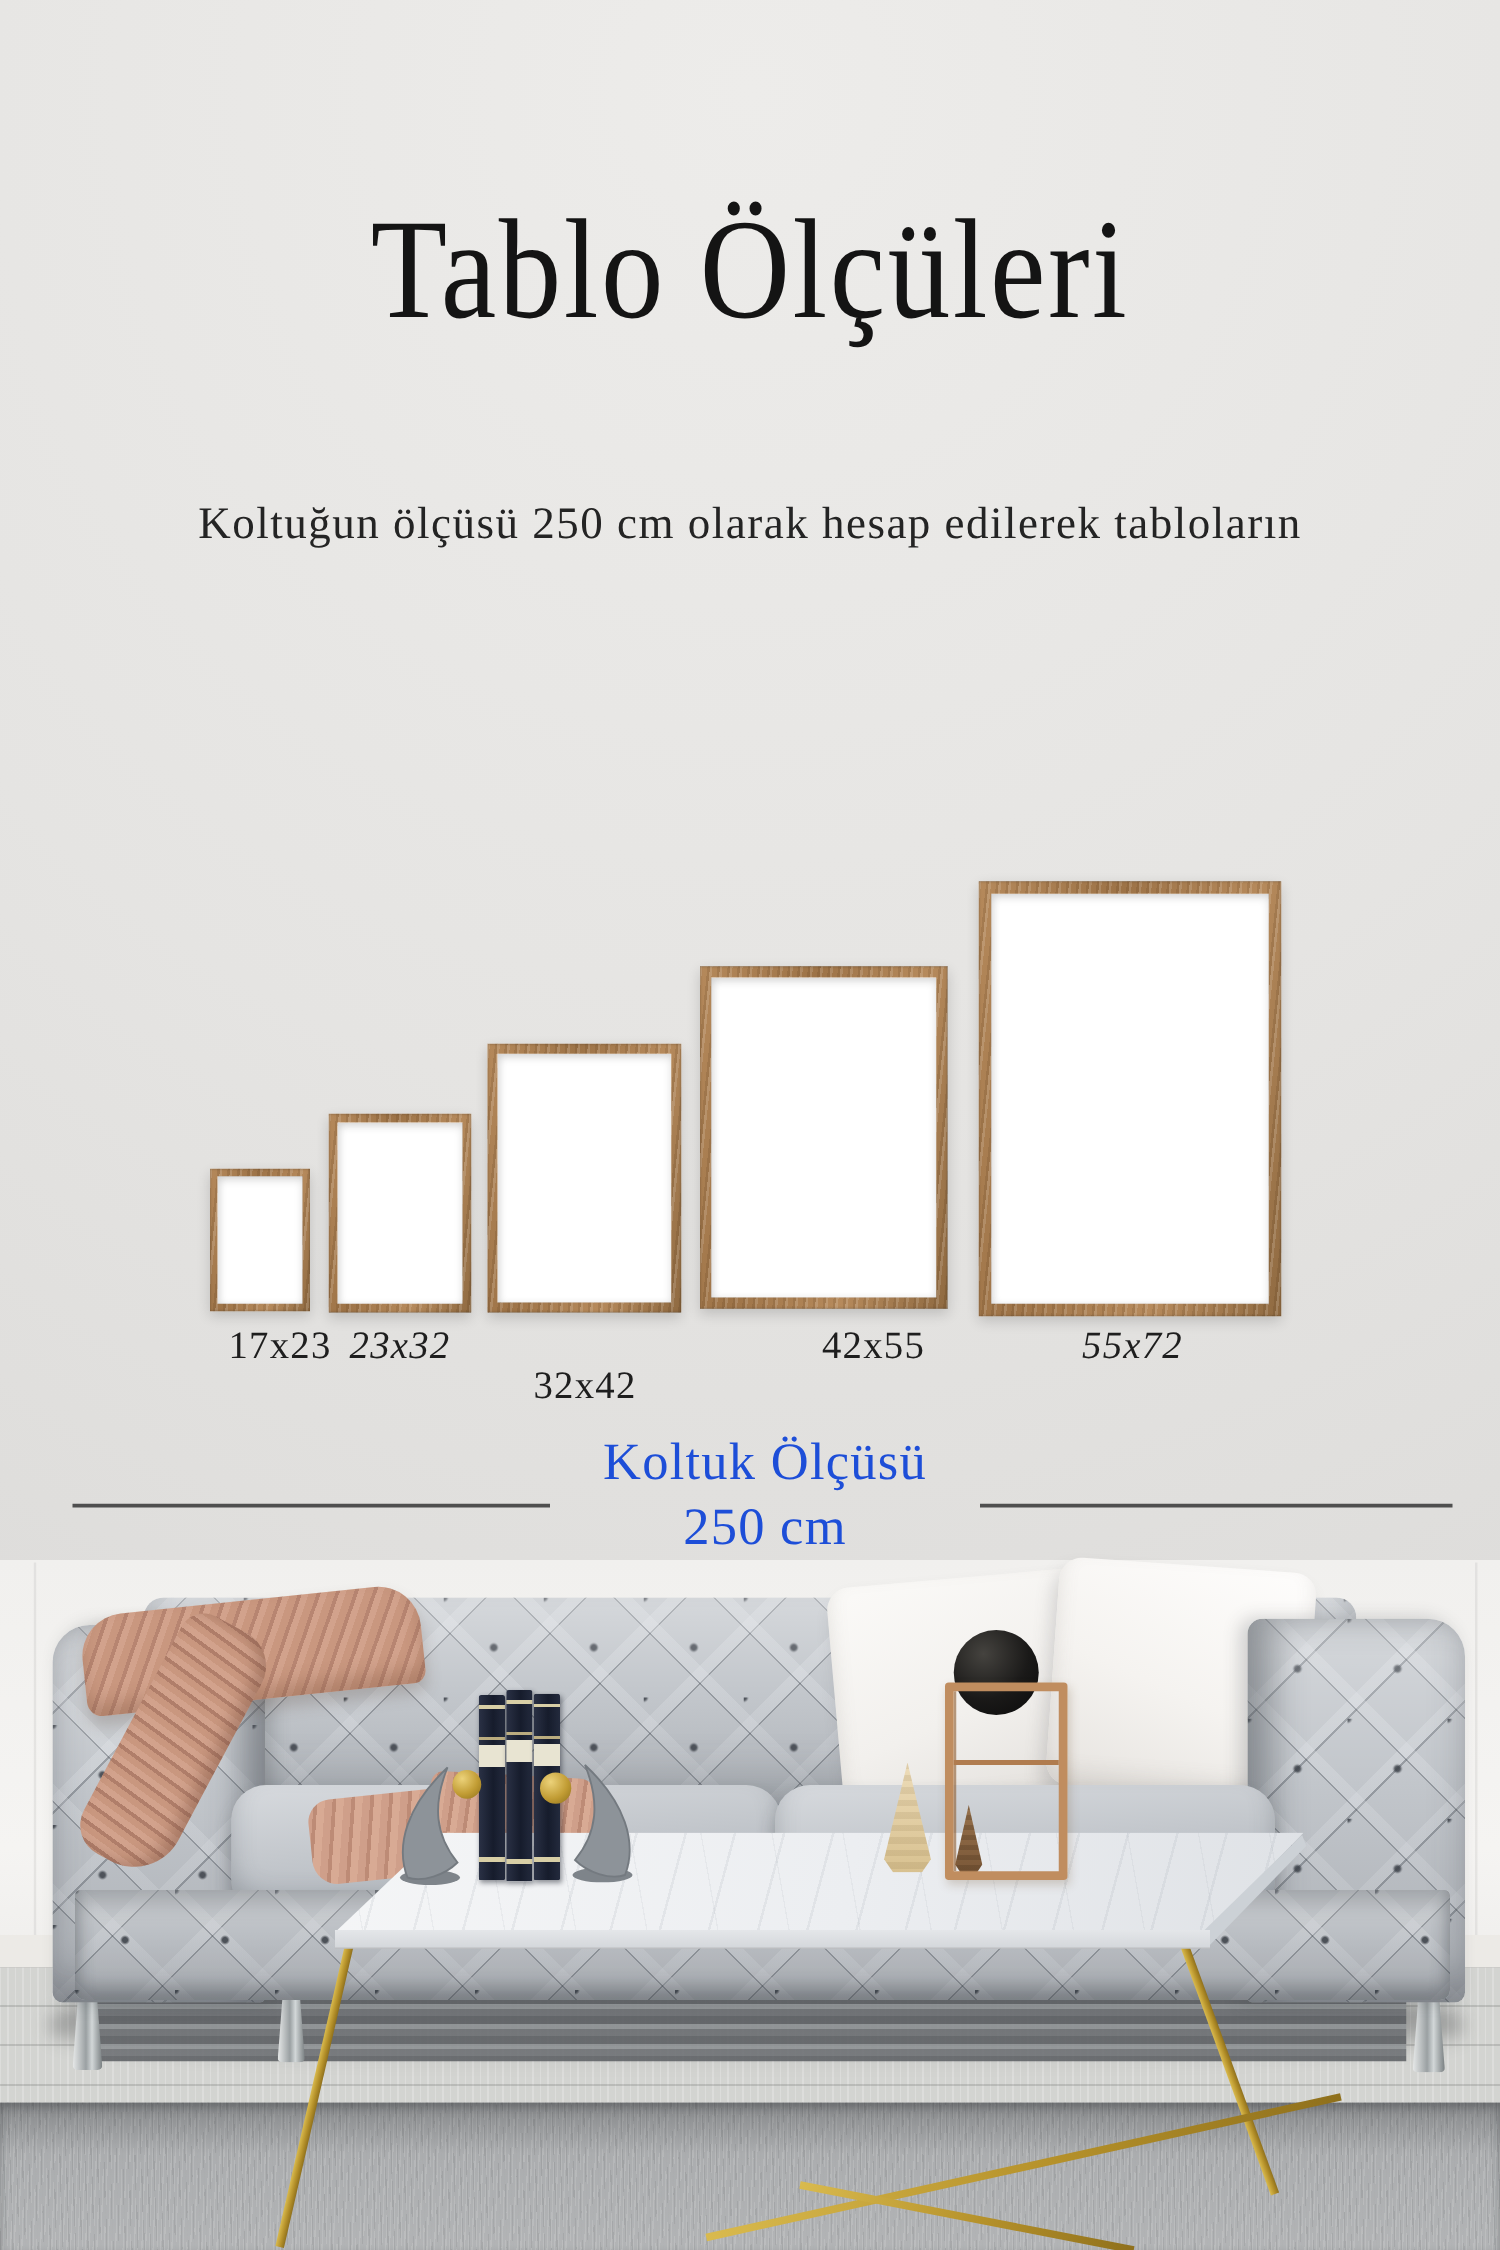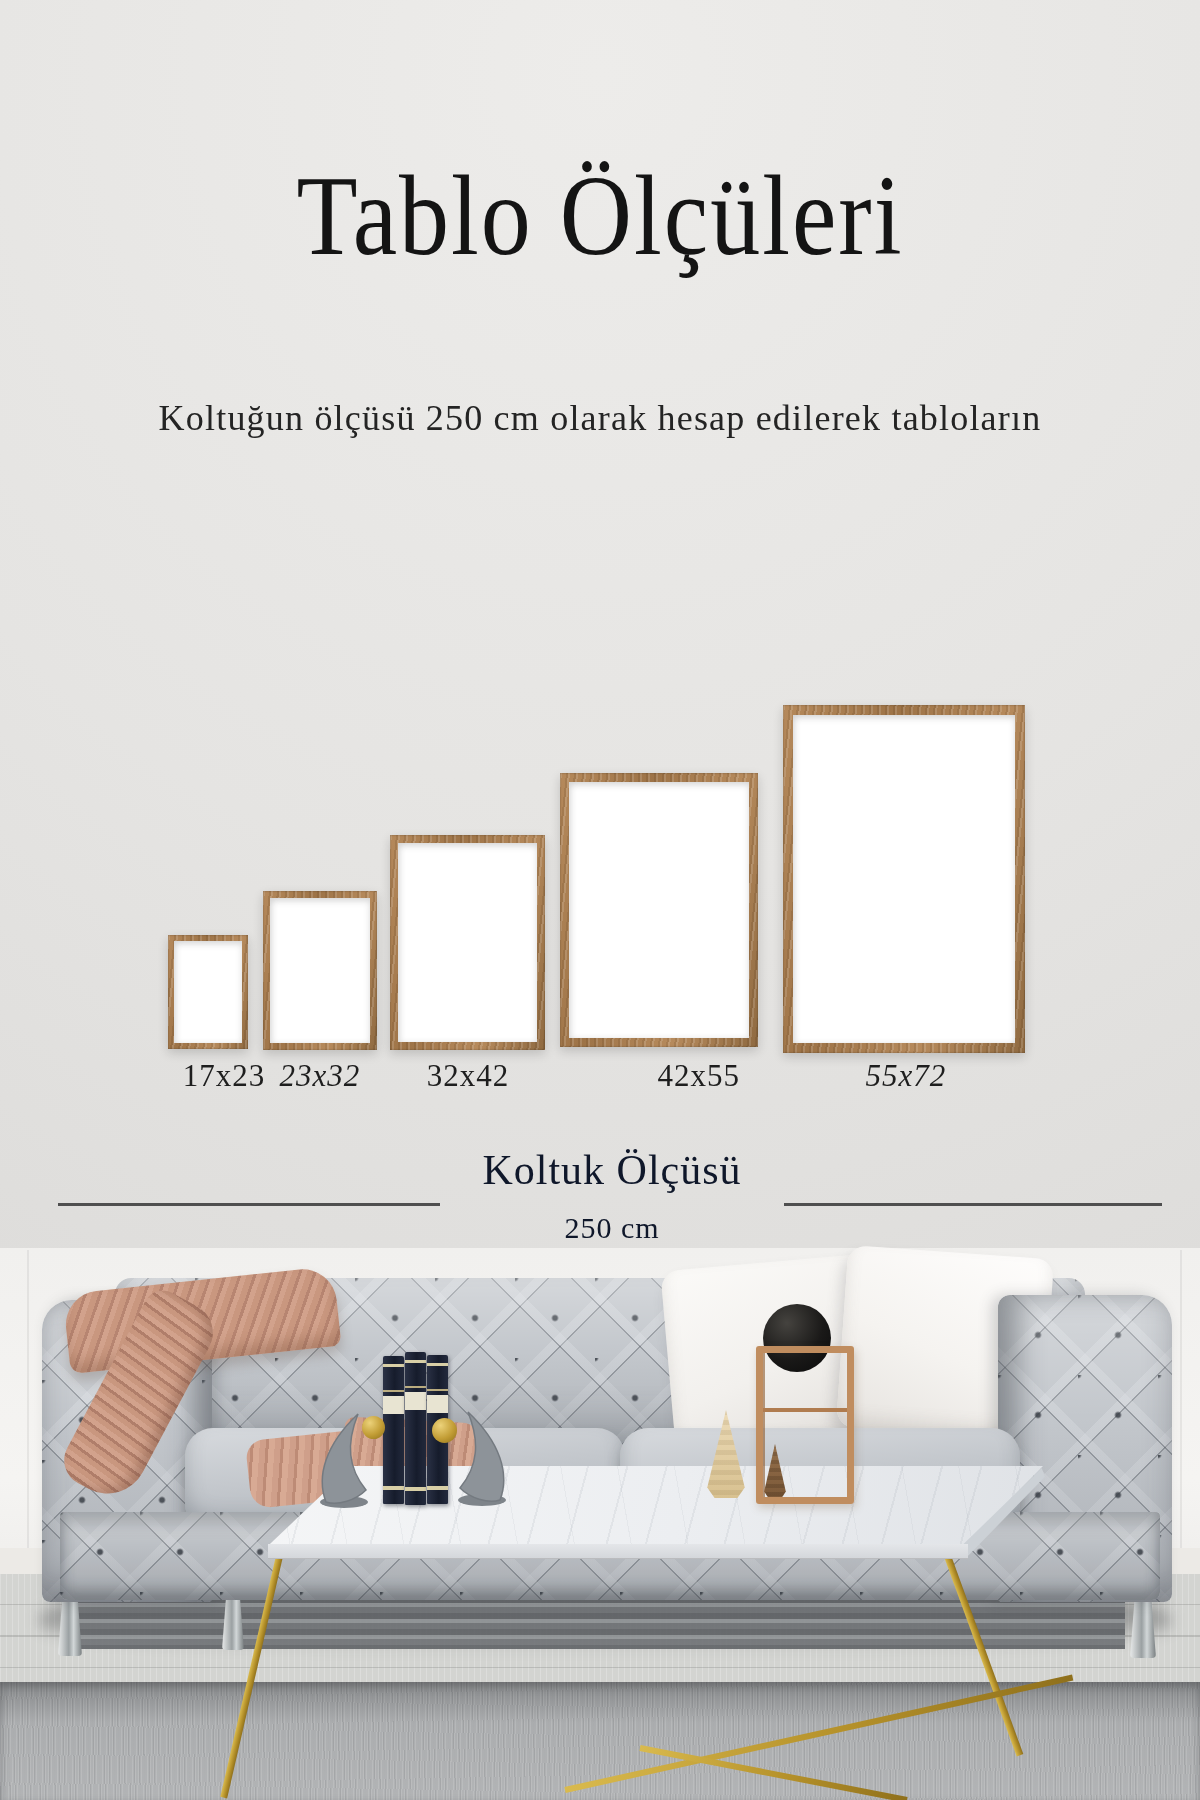--- a/index.html
+++ b/index.html
@@ -25,26 +25,26 @@
       linear-gradient(105deg,#b5895b 0%,#9d7347 35%,#b68a5c 68%,#8f6a41 100%);
     box-shadow:0 4px 10px rgba(0,0,0,.16), inset 0 0 2px rgba(0,0,0,.35);}
   .frame .mat{position:absolute;background:#ffffff;
     box-shadow:inset 0 3px 7px rgba(0,0,0,.14), inset 3px 0 6px rgba(0,0,0,.06);}
   .f1{left:168px;top:935px;width:80px;height:114px;}  .f1 .mat{inset:6px;}
   .f2{left:263px;top:891px;width:114px;height:159px;} .f2 .mat{inset:7px;}
   .f3{left:390px;top:835px;width:155px;height:215px;} .f3 .mat{inset:8px;}
   .f4{left:560px;top:773px;width:198px;height:274px;} .f4 .mat{inset:9px;}
   .f5{left:783px;top:705px;width:242px;height:348px;} .f5 .mat{inset:10px;}
   .flabel{top:1058px;width:160px;text-align:center;font-size:31px;color:#1e1e1e;letter-spacing:1px;}
-  .l1{left:144px;} .l2{left:240px;font-style:italic;} .l3{left:388px;} .l4{left:580px;text-align:right;} .l5{left:826px;font-style:italic;}
-
-  
-  .measure{left:382px;top:1146px;width:460px;text-align:center;color:#0f172a;}
+  .l1{left:144px;} .l2{left:240px;font-style:italic;} .l3{left:388px;margin-top:32px;} .l4{left:580px;text-align:right;} .l5{left:826px;font-style:italic;}
+
+  
+  .measure{left:382px;top:1146px;width:460px;text-align:center;color:#1d4ed8;}
   .measure .mlabel{font-size:42px;letter-spacing:1px;}
-  .measure .mvalue{font-size:30px;margin-top:17px;letter-spacing:1px;}
+  .measure .mvalue{font-size:42px;margin-top:4px;letter-spacing:1px;}
   .mline{top:1203px;height:3px;background:#4f4f4f;}
   .mline.left{left:58px;width:382px;}
   .mline.right{left:784px;width:378px;}
 
   
   .wall{left:0;top:1248px;width:1200px;height:330px;z-index:1;
     background:linear-gradient(180deg,#f1f0ee 0%,#f5f4f2 70%,#efeeec 100%);}
   .corner{top:1250px;width:2px;height:325px;background:rgba(0,0,0,.06);z-index:2;}
   .corner.cl{left:27px;} .corner.cr{left:1180px;}
   .baseboard{left:0;top:1548px;width:1200px;height:26px;background:#eceae6;

